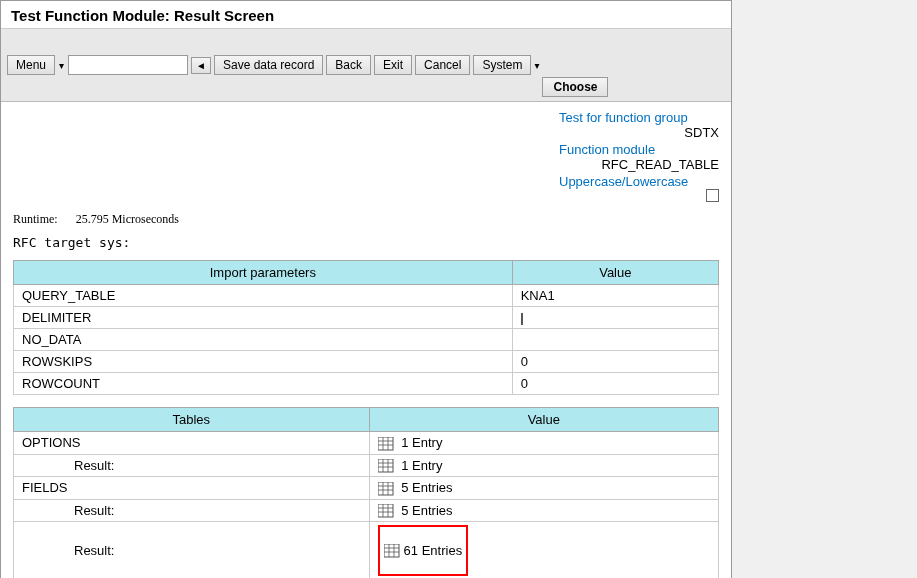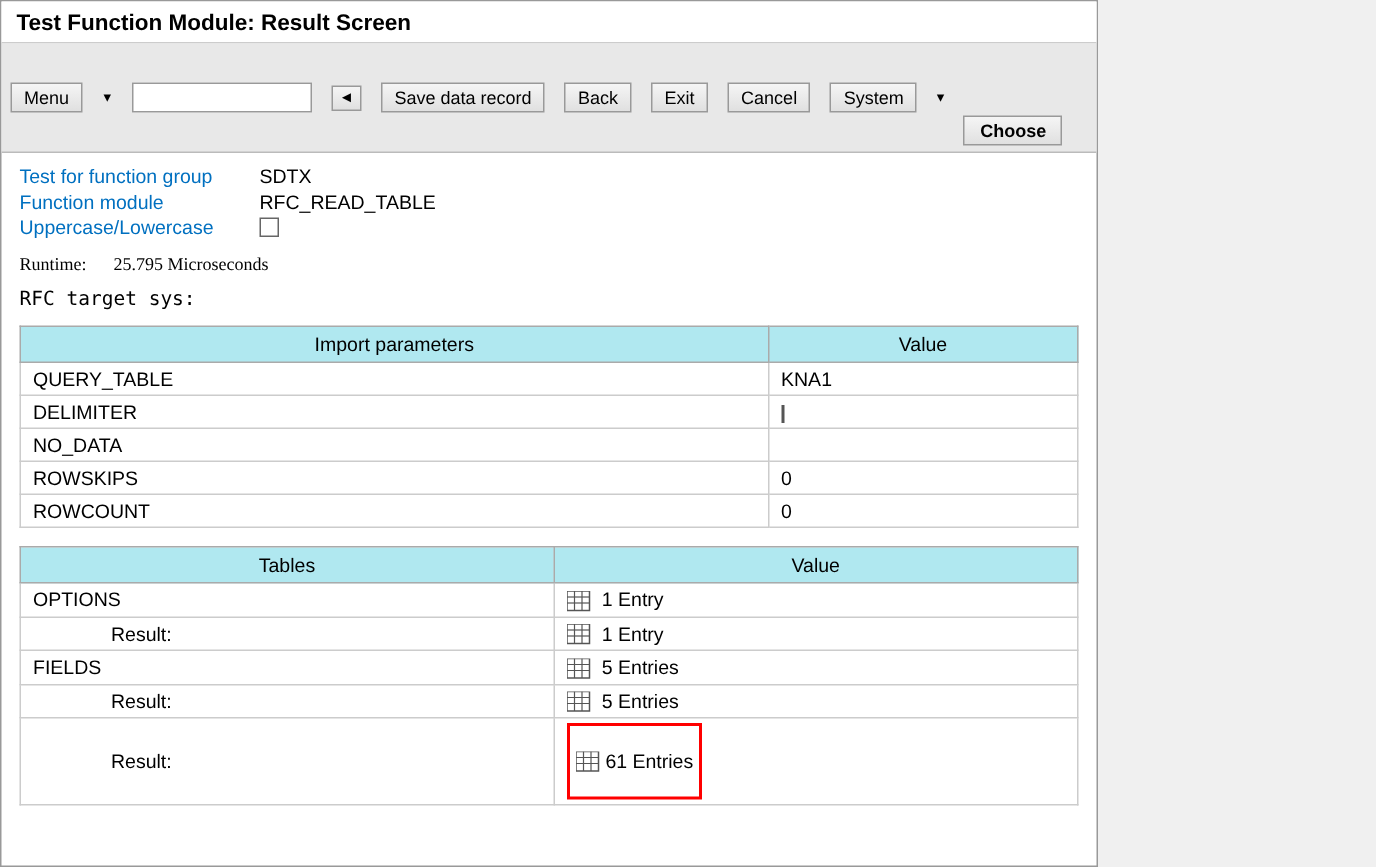--- a/index.html
+++ b/index.html
@@ -24,21 +24,21 @@
       font-size: 15px;
       font-weight: bold;
       color: #000;
     }
     .toolbar {
       display: flex;
       align-items: center;
       padding: 4px 6px;
       background: #e8e8e8;
       border-bottom: 1px solid #bbb;
-      gap: 13px;
+      gap: 3px;
     }
     .toolbar-btn {
       padding: 2px 8px;
       border: 1px solid #999;
       background: linear-gradient(to bottom, #f5f5f5, #e0e0e0);
       font-size: 12px;
       cursor: pointer;
       color: #000;
       white-space: nowrap;
     }
@@ -66,22 +66,23 @@
       margin-top: 44px;
     }
     .content {
       padding: 8px 12px;
     }
     .info-section {
       margin-bottom: 8px;
     }
     .info-row {
       display: flex;
-      align-items: center;
+      align-items: flex-end;
       margin-bottom: 2px;
+      flex-direction: column;
     }
     .info-label {
       color: #0070c0;
       min-width: 160px;
       font-size: 13px;
     }
     .info-value {
       color: #000;
       font-size: 13px;
     }

